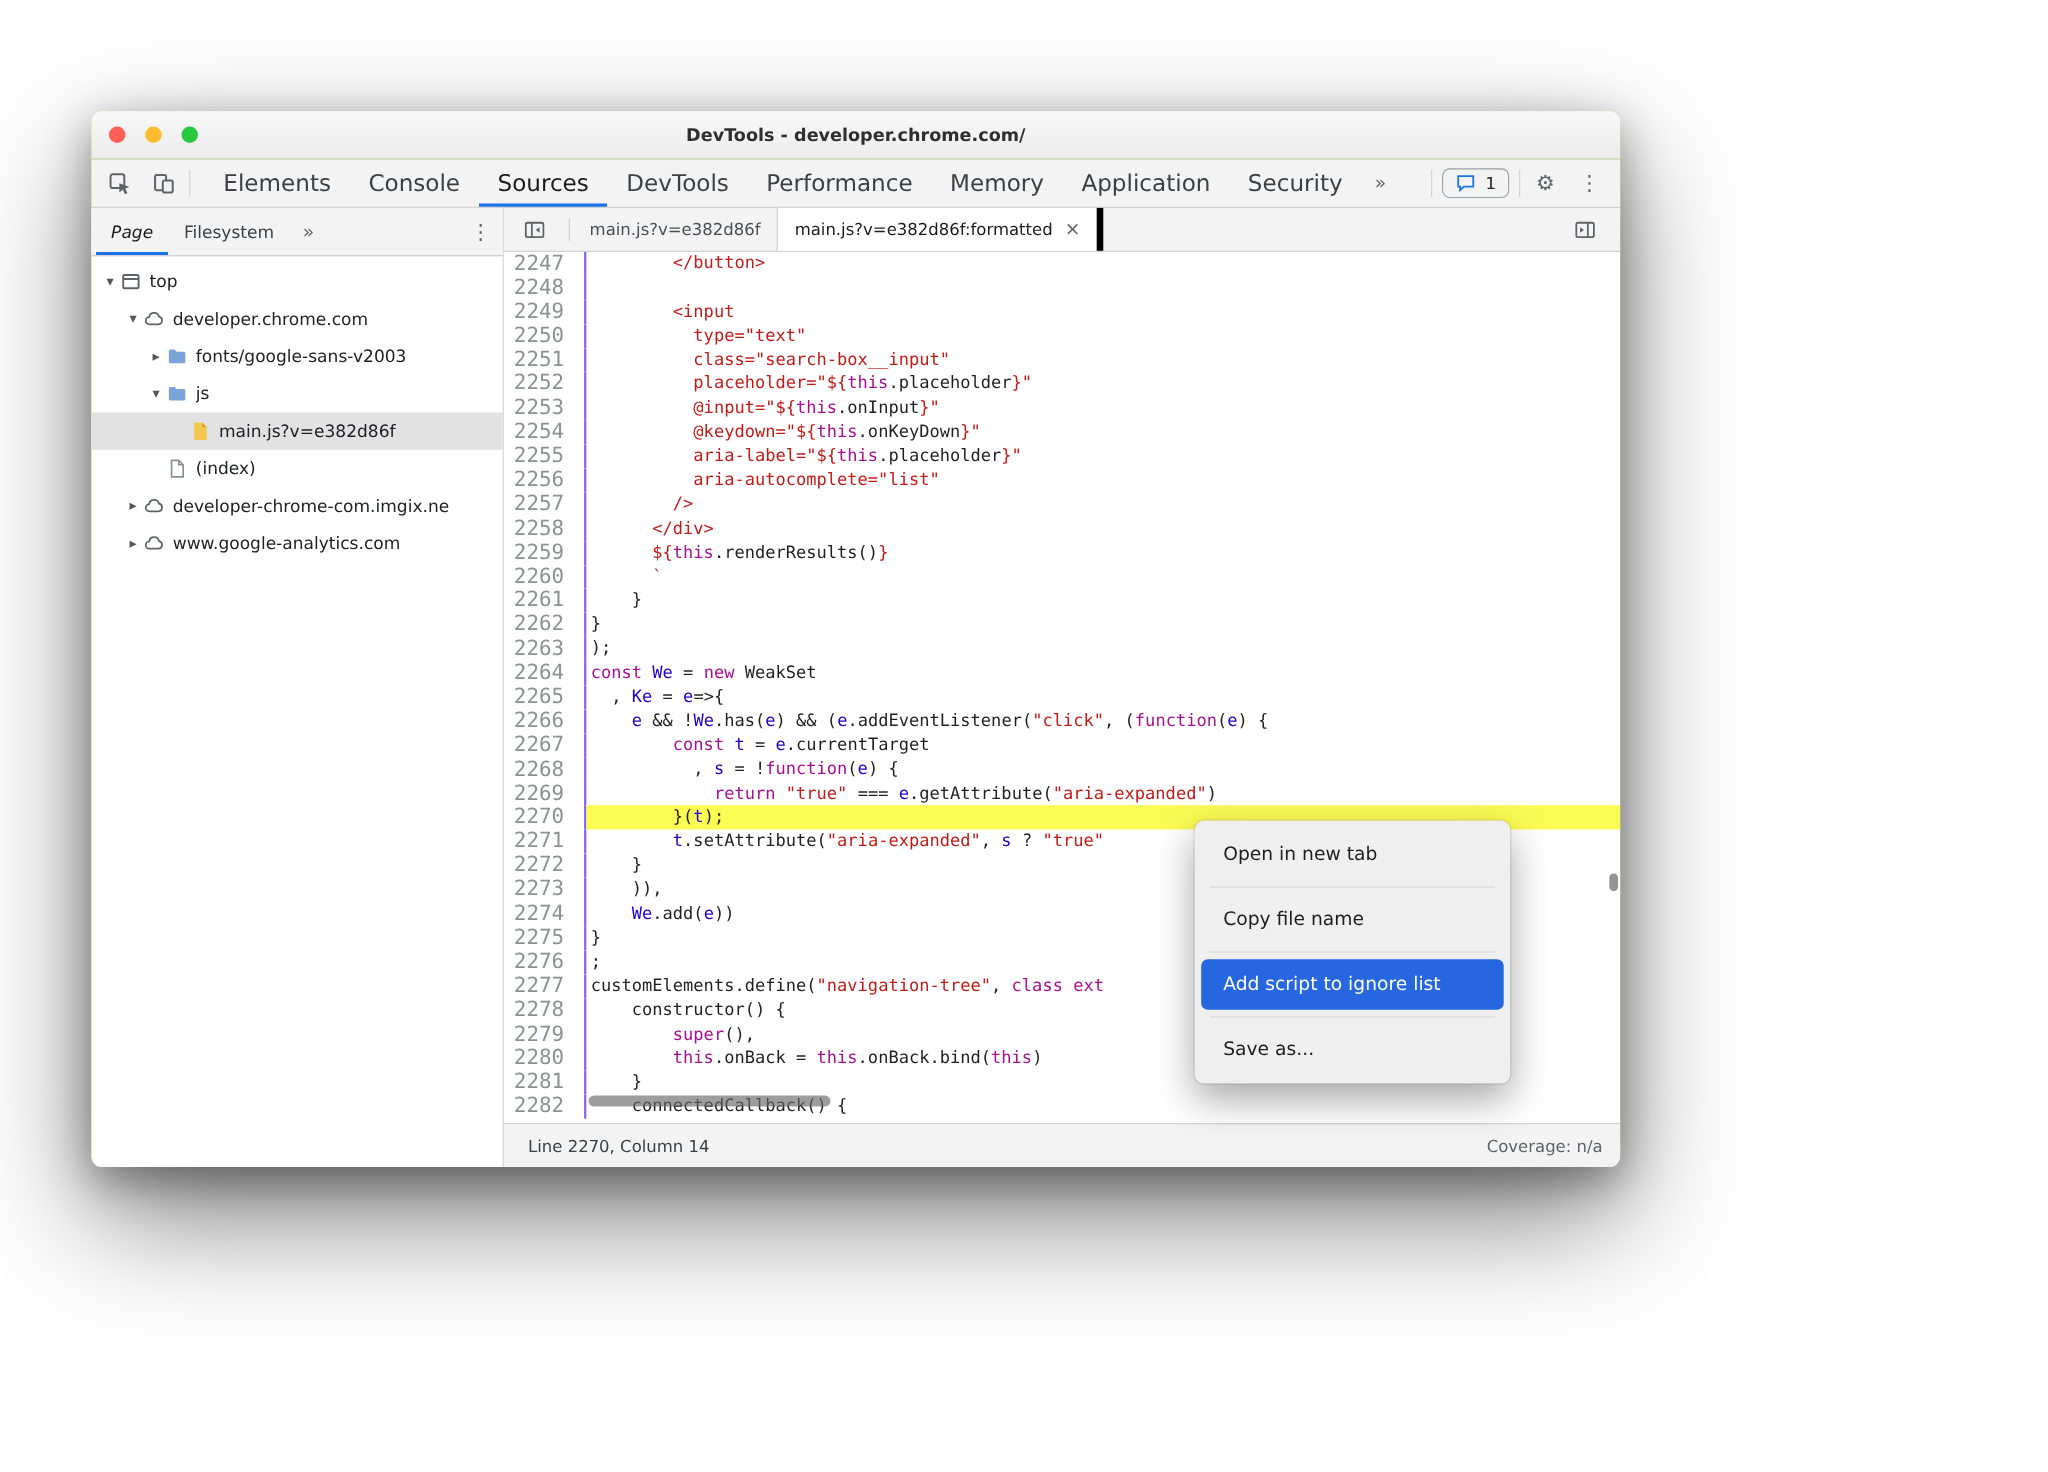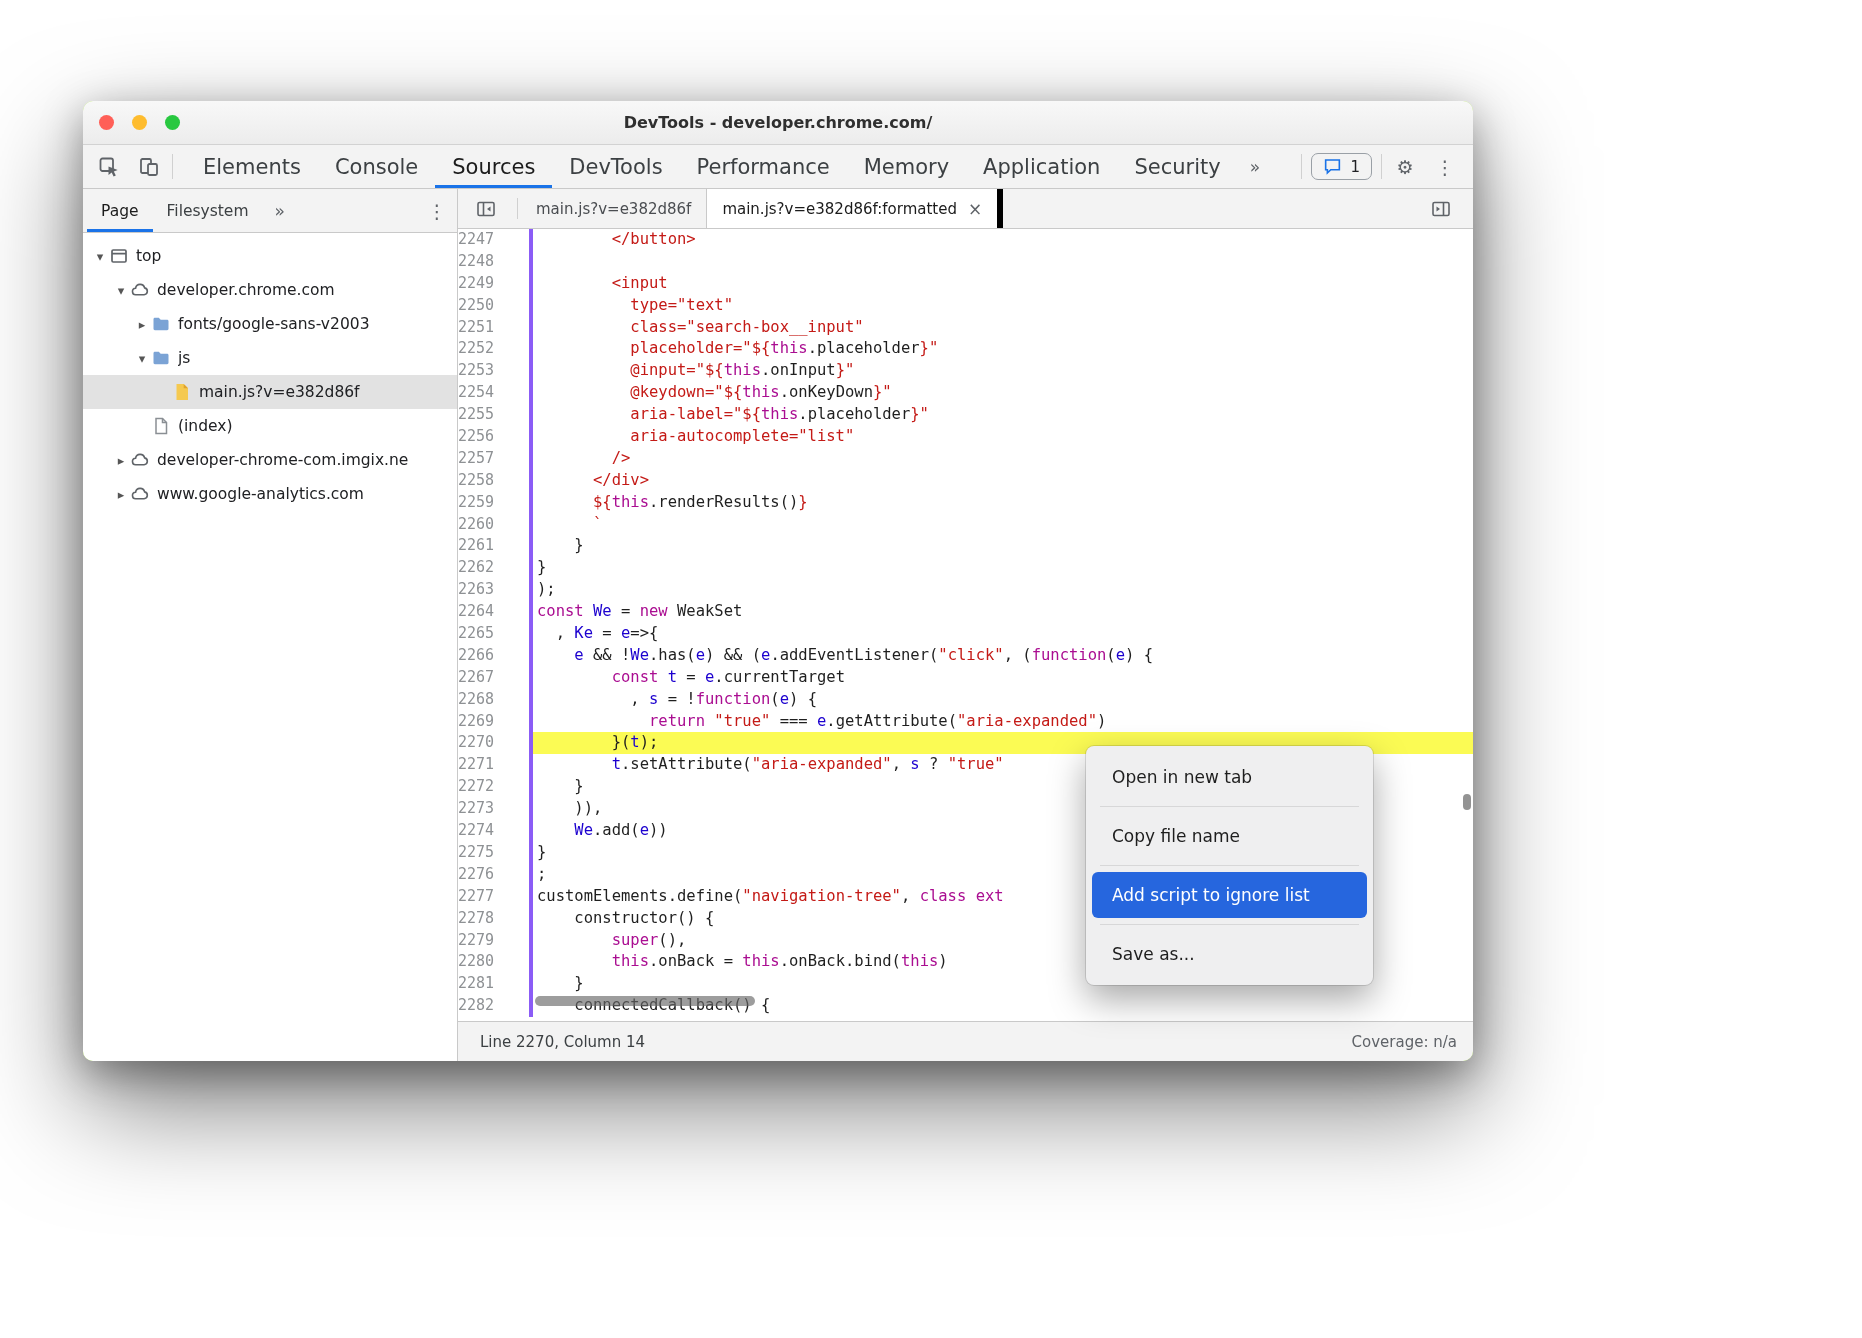--- a/index.html
+++ b/index.html
@@ -35,21 +35,21 @@
             padding:0 11px; margin:8px 6px; font-size:15px; color:#202124; }
 
   
   .main { flex:1; display:flex; min-height:0; }
 
   
   .sidebar { flex:0 0 375px; border-right:1px solid #c9c9c9; display:flex; flex-direction:column; background:#fff; min-width:0; }
   .sheader { flex:0 0 44px; background:#f3f3f3; border-bottom:1px solid #c9c9c9; display:flex; align-items:stretch; }
   .stabs { display:flex; align-items:stretch; margin-left:4px; }
   .stab { display:flex; align-items:center; padding:0 14px; font-size:15.5px; color:#3c4043; }
-  .stab.active { color:#1b1b1b; box-shadow:inset 0 -3px 0 #1a73e8; }
+  .stab.active { color:#1b1b1b; box-shadow:inset 0 -3px 0 #1a73e8;font-style:italic; }
   .spacer { flex:1; }
   .tree { flex:1; padding-top:6px; overflow:hidden; font-size:15.5px; color:#202124; }
   .trow { height:34px; display:flex; align-items:center; white-space:nowrap; overflow:hidden; }
   .trow.selected { background:#e2e2e2; }
   .disc { flex:0 0 18px; text-align:center; color:#565656; font-size:13px; }
   .ti { flex:0 0 20px; width:20px; height:20px; margin-right:7px; }
   .tlabel { overflow:hidden; }
 
   
   .editor { flex:1; display:flex; flex-direction:column; min-width:0; }
@@ -58,22 +58,22 @@
   .etabbar .tbtn { width:56px; }
   .etabs { display:flex; align-items:stretch; }
   .etab { display:flex; align-items:center; padding:0 15px; font-size:15px; color:#4a4d51; }
   .etab.active { background:#fff; border-left:1px solid #c9c9c9; border-right:6px solid #000000; color:#1b1b1b; }
   .eclose { margin-left:11px; font-size:17px; color:#5f6368; }
   .rbtn { position:absolute; right:4px; top:0; bottom:0; }
 
   .codearea { flex:1; position:relative; overflow:hidden; background:#fff;
               font-family:"DejaVu Sans Mono","Liberation Mono",monospace; font-size:15.5px; }
   .cl { display:flex; height:21.9px; line-height:21.9px; }
-  .ln { flex:0 0 75px; text-align:left; padding-right:9px; color:#8e9194;
-        background:#fff; border-right:4px solid #8b5cf6; font-size:15px; }
+  .ln { flex:0 0 75px; text-align:center; padding-right:9px; color:#8e9194;
+        background:#fff; border-right:2px solid #8b5cf6; font-size:19px; }
   .cd { flex:1; white-space:pre; overflow:hidden; padding-left:4px; }
   .cd.hl { background:#fbfb54; }
   .tok-d{color:#1f1f1f} .tok-k{color:#aa0d91} .tok-s{color:#c41a16} .tok-v{color:#1c00cf}
 
   .hthumb { position:absolute; left:77px; bottom:15px; width:220px; height:10px;
             border-radius:5px; background:rgba(105,105,105,.65); }
   .vthumb { position:absolute; right:2px; top:565px; width:8px; height:16px;
             border-radius:4px; background:rgba(120,120,120,.8); }
 
   .statusbar { flex:0 0 40px; background:#f3f3f3; border-top:1px solid #c9c9c9;

